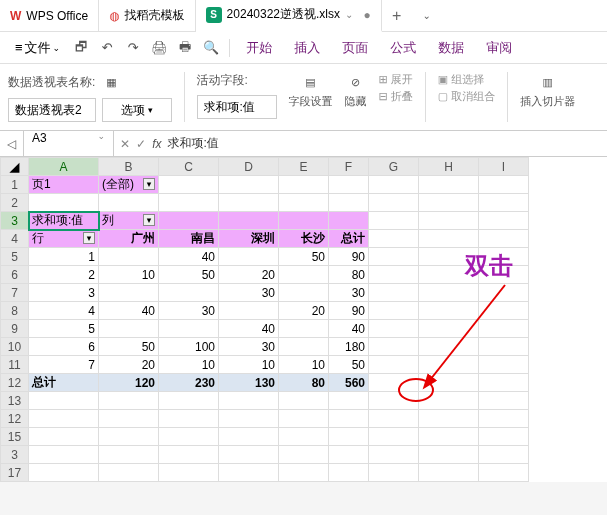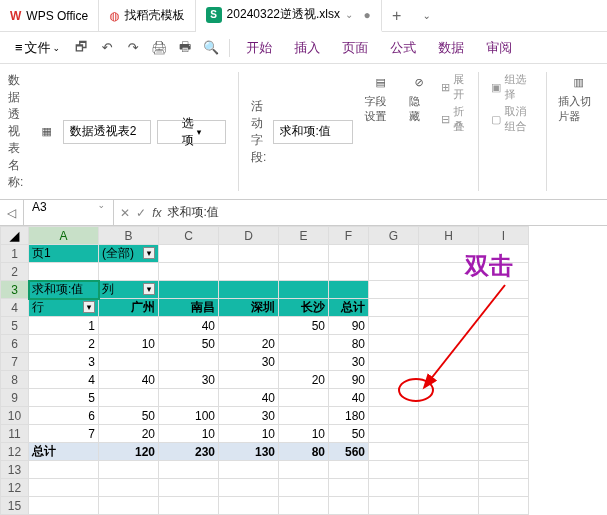--- a/index.html
+++ b/index.html
@@ -16,25 +16,25 @@
 
 
 .menu-bar { background: #fff; height: 32px; display: flex; align-items: center; border-bottom: 1px solid #e0e0e0; padding: 0 8px; font-size: 13px; gap: 2px; }
 .menu-bar .icon-btn { width: 24px; height: 24px; display: inline-flex; align-items: center; justify-content: center; color: #555; cursor: pointer; }
 .menu-bar .divider { width: 1px; height: 18px; background: #ddd; margin: 0 4px; }
 .menu-bar .menu-item { padding: 4px 10px; color: #701a75; cursor: pointer; }
 .file-btn { display: flex; align-items: center; gap: 2px; padding: 2px 6px; border: 1px solid transparent; }
 
 
 .ribbon { background: #fff; border-bottom: 1px solid #ccc; padding: 8px; display: flex; gap: 12px; font-size: 12px; }
-.ribbon-group { display: flex; flex-direction: row; gap: 6px; }
+.ribbon-group { display: flex; flex-direction: column; gap: 6px; }
 .ribbon-row { display: flex; align-items: center; gap: 6px; }
 .ribbon-label { color: #555; font-size: 12px; }
 .ribbon-input { border: 1px solid #ccc; padding: 3px 6px; font-size: 12px; background: #fff; height: 24px; }
-.ribbon-btn { border: 1px solid #ccc; padding: 3px 24px; font-size: 12px; background: #fff; height: 24px; display: flex; align-items: center; gap: 3px; }
+.ribbon-btn { border: 1px solid #ccc; padding: 3px 18px; font-size: 12px; background: #fff; height: 24px; display: flex; align-items: center; gap: 3px; }
 .ribbon-vdiv { width: 1px; background: #ddd; align-self: stretch; }
 .ribbon-icon-col { display: flex; flex-direction: column; align-items: center; gap: 2px; font-size: 11px; color: #555; cursor: pointer; }
 .ribbon-icon-col .ico { width: 20px; height: 20px; display: flex; align-items: center; justify-content: center; }
 .ribbon-small { display: flex; flex-direction: column; gap: 2px; font-size: 11px; color: #999; }
 .ribbon-small .item { display: flex; align-items: center; gap: 3px; }
 
 
 .formula-bar-wrap { display: flex; background: #fff; border-bottom: 1px solid #ccc; height: 26px; align-items: center; font-size: 12px; }
 .tri-btn { width: 24px; display: flex; align-items: center; justify-content: center; color: #666; border-right: 1px solid #ccc; height: 100%; }
 .name-box { width: 90px; padding: 0 8px; display: flex; justify-content: space-between; border-right: 1px solid #ccc; height: 100%; }
@@ -45,21 +45,21 @@
 .sheet { background: #fff; position: relative; }
 .sheet table { border-collapse: collapse; font-size: 12px; }
 .sheet th, .sheet td { border: 1px solid #ddd; height: 18px; padding: 0; }
 .sheet .corner { width: 28px; background: #e8e8e8; }
 .sheet .col-h { background: #e8e8e8; text-align: center; font-weight: normal; color: #555; }
 .sheet .col-h.sel { background: #c8e0c8; color: #0a6b0a; }
 .sheet .row-h { width: 28px; background: #e8e8e8; text-align: center; font-weight: normal; color: #555; }
 .sheet .row-h.sel { background: #c8e0c8; color: #0a6b0a; }
 .sheet td.cell { padding: 0 3px; text-align: right; }
 .sheet td.cell.tl { text-align: left; }
-.sheet td.pivot-h { background: #14b8a6; text-align: left; padding: 0 3px; }
+.sheet td.pivot-h { background: #f0abfc; text-align: left; padding: 0 3px; }
 .sheet td.pivot-h.b { font-weight: bold; text-align: right; }
 .sheet td.pivot-t { background: #dbe5f1; font-weight: bold; text-align: right; padding: 0 3px; }
 .sheet td.pivot-t.tl { text-align: left; }
 .sheet .active-cell { outline: 2px solid #0e9b6a; outline-offset: -1px; }
 .dropdown { float: right; width: 12px; height: 12px; border: 1px solid #888; font-size: 9px; line-height: 10px; text-align: center; background: #f0f0f0; margin-top: 2px; }
 
 
 .annotation { position: absolute; top: 250px; left: 465px; color: #a21caf; font-size: 24px; font-weight: bold; }
 .arrow-svg { position: absolute; top: 280px; left: 420px; pointer-events: none; }
 .circle-svg { position: absolute; top: 376px; left: 396px; pointer-events: none; }

